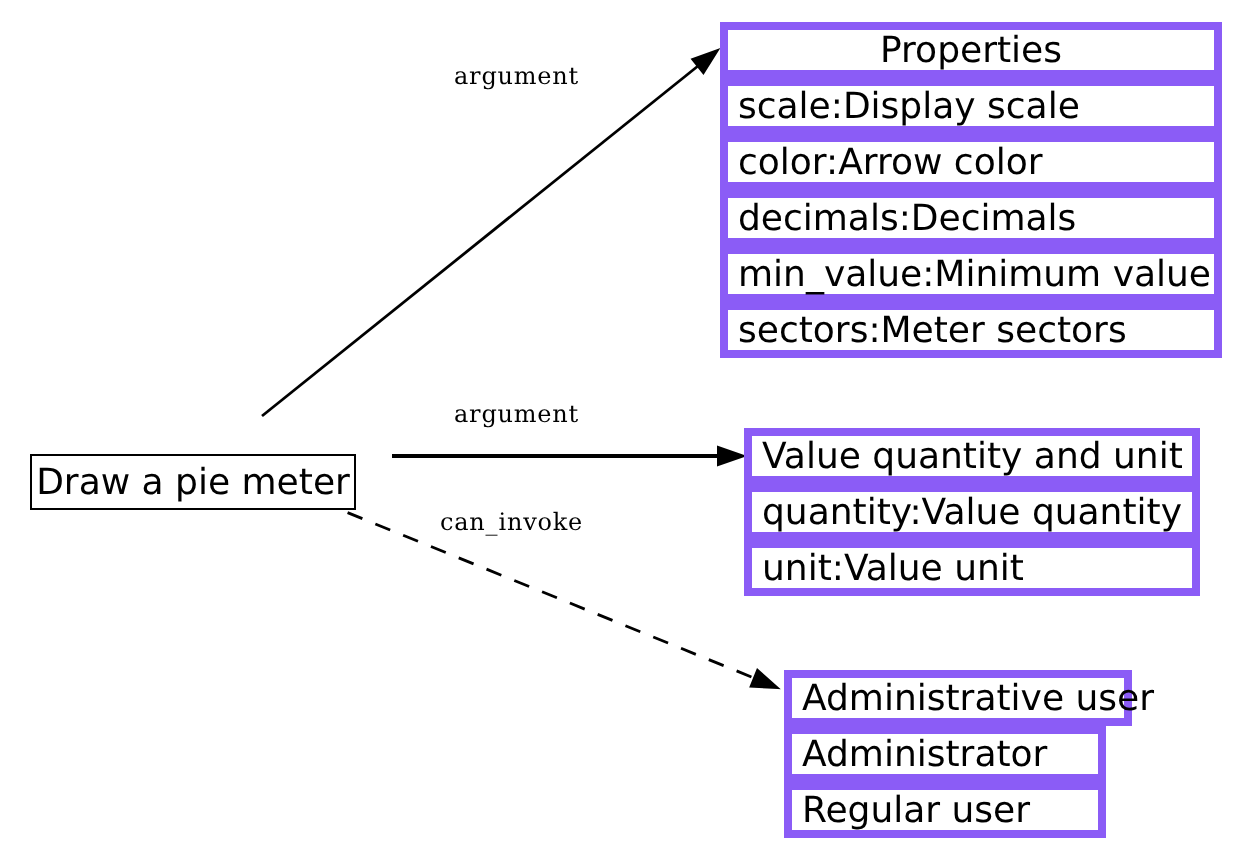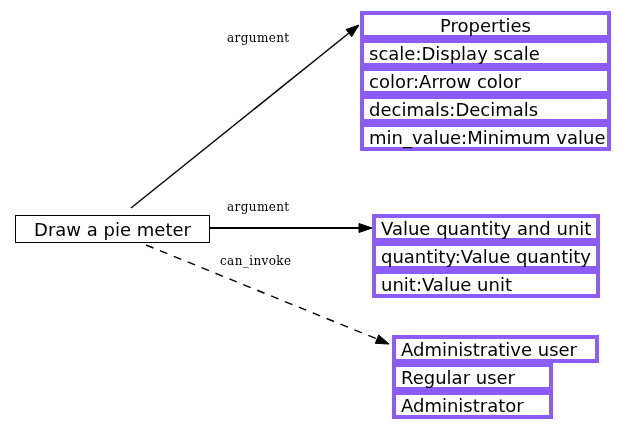--- a/index.html
+++ b/index.html
@@ -59,23 +59,23 @@
     letter-spacing: 0.4px;
     white-space: nowrap;
     background: transparent;
   }
   
   #tbl-properties { left: 360px; top: 11px; }
   #tbl-properties .trow { width: 251px; }
   #tbl-value { left: 372px; top: 214px; }
   #tbl-value .trow { width: 228px; }
   #tbl-user { left: 392px; top: 335px; }
-  #tbl-user .trow.user-hdr { width: 207px; text-align: center; }
+  #tbl-user .trow.user-hdr { width: 174px; text-align: center; }
   #tbl-user .trow.user-row { width: 161px; }
-  #node-main { left: 15px; top: 215px; width: 195px; height: 28px; }
+  #node-main { left: 15px; top: 227px; width: 163px; height: 28px; }
   #lbl-argument-top { left: 227px; top: 31px; }
   #lbl-argument-mid { left: 227px; top: 200px; }
   #lbl-can-invoke { left: 220px; top: 254px; }
 </style>
 </head>
 <body>
 
 <div class="canvas">
 
   <svg class="edges-svg" width="628" height="427" viewBox="0 0 628 427" xmlns="http://www.w3.org/2000/svg">
@@ -101,27 +101,28 @@
   <div class="edge-label" id="lbl-argument-top">argument</div>
   <div class="edge-label" id="lbl-argument-mid">argument</div>
   <div class="edge-label" id="lbl-can-invoke">can_invoke</div>
 
   <div class="tbl" id="tbl-properties">
     <div class="trow hdr-centered">Properties</div>
     <div class="trow">scale:Display scale</div>
     <div class="trow">color:Arrow color</div>
     <div class="trow">decimals:Decimals</div>
     <div class="trow">min_value:Minimum value</div>
+    <div class="trow">sectors:Meter sectors</div>
   </div>
 
   <div class="tbl" id="tbl-value">
     <div class="trow">Value quantity and unit</div>
     <div class="trow">quantity:Value quantity</div>
     <div class="trow">unit:Value unit</div>
   </div>
 
   <div class="tbl" id="tbl-user">
     <div class="trow user-hdr">Administrative user</div>
+    <div class="trow user-row">Administrator</div>
     <div class="trow user-row">Regular user</div>
-    <div class="trow user-row">Administrator</div>
   </div>
 
 </div>
 
 </body></html>

